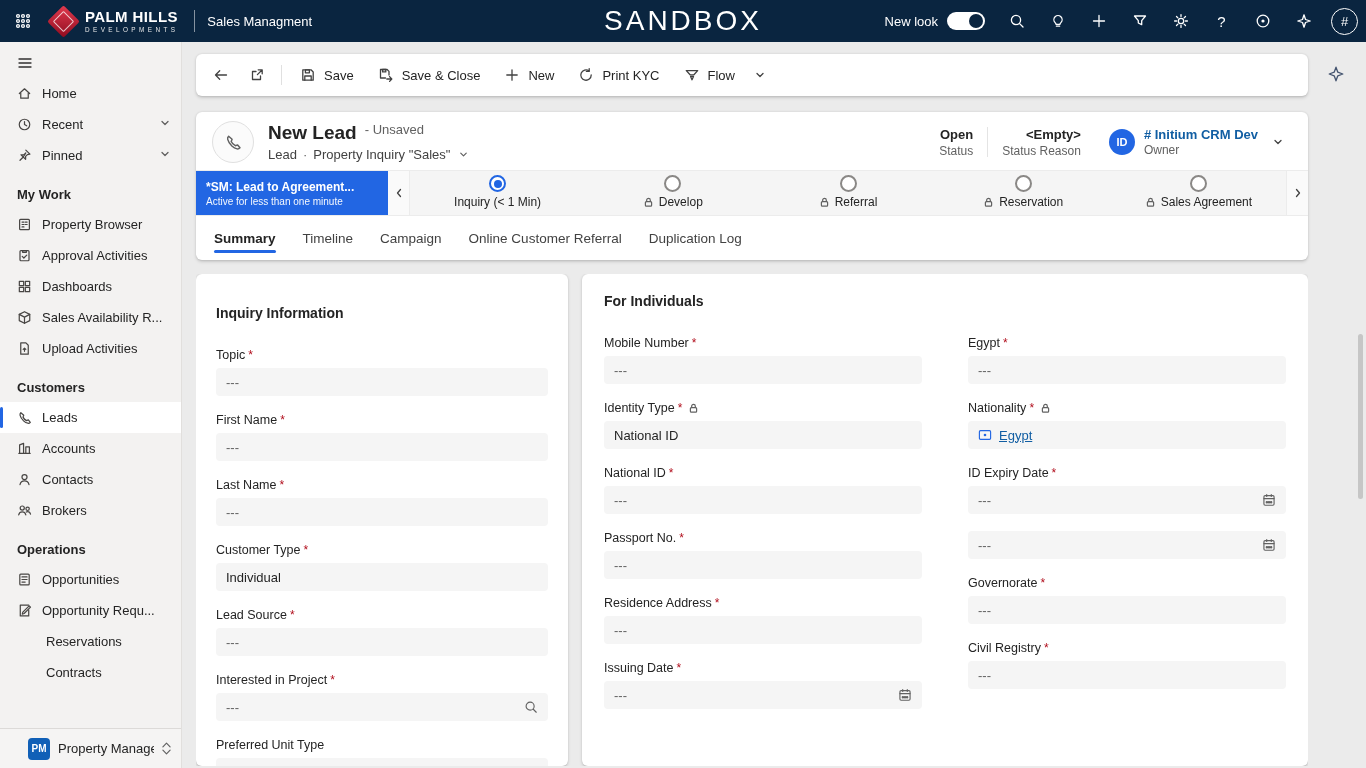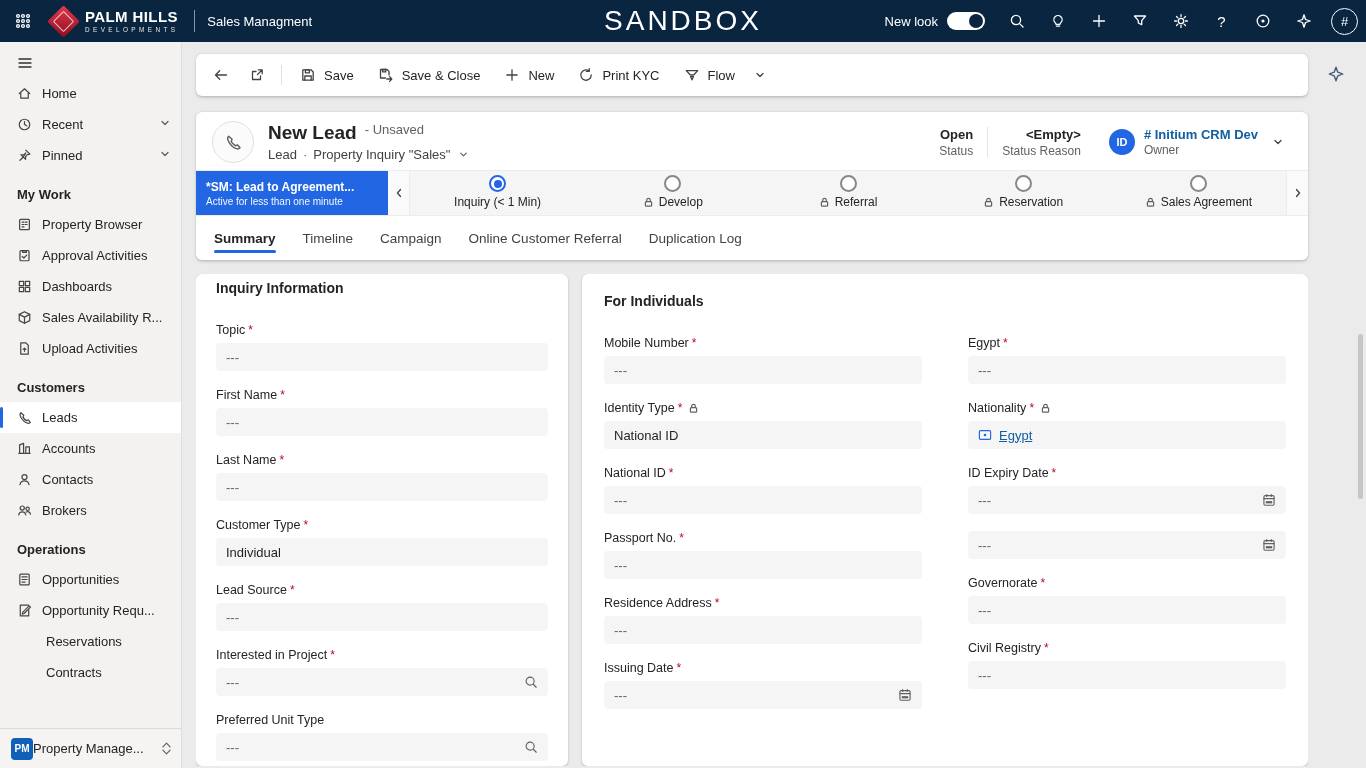--- a/index.html
+++ b/index.html
@@ -49,21 +49,21 @@
   
   .sidebar{width:182px;flex:none;background:#f3f2f1;border-right:1px solid #e1dfdd;display:flex;flex-direction:column;padding-top:6px}
   .burger{width:46px;height:30px;display:flex;align-items:center;padding-left:17px;color:#323130}
   .side-item{display:flex;align-items:center;gap:10px;height:31px;padding:0 10px 0 17px;font-size:13px;color:#242424;cursor:pointer;white-space:nowrap}
   .side-item .s-ic{width:15px;height:15px;color:#484644;flex:none;display:flex;align-items:center;justify-content:center}
   .side-item .chev{margin-left:auto;color:#616161}
   .side-item.selected{background:#fff;position:relative}
   .side-item.selected::before{content:"";position:absolute;left:0;top:5px;bottom:5px;width:3px;border-radius:2px;background:var(--accent)}
   .side-item.no-ic{padding-left:46px}
   .sect-title{font-weight:700;font-size:13px;padding:16px 0 7px 17px;color:#242424}
-  .area-switcher{margin-top:auto;border-top:1px solid #dcdad8;height:40px;display:flex;align-items:center;padding:0 10px 0 11px;background:#f5f4f3;cursor:pointer}
+  .area-switcher{margin-top:auto;border-top:1px solid #dcdad8;height:40px;display:flex;align-items:center;gap:8px;padding:0 10px 0 28px;background:#f5f4f3;cursor:pointer}
   .pm-badge{width:22px;height:22px;border-radius:4px;background:#1160b7;color:#fff;font-size:10px;font-weight:700;display:flex;align-items:center;justify-content:center;flex:none}
   .area-label{font-size:13px;white-space:nowrap;overflow:hidden}
   .updown{margin-left:auto;color:#616161;display:flex;flex-direction:column;gap:1px}
 
   
   .main{flex:1;position:relative;padding:12px 58px 0 14px;min-width:0;background:#ebebeb}
   .shadow{box-shadow:0 0.6px 1.8px rgba(0,0,0,.1),0 1.2px 3.6px rgba(0,0,0,.12)}
 
   .cmdbar{height:42px;background:#fff;border-radius:6px;display:flex;align-items:center;gap:2px;padding:0 8px;margin-bottom:16px}
   .cmd-ib{width:34px;height:32px;display:flex;align-items:center;justify-content:center;border-radius:4px;color:#424242}
@@ -115,21 +115,21 @@
   
   .tabs{display:flex;gap:27px;height:44px;align-items:center;padding:0 18px}
   .tab{font-size:13.5px;color:#424242;height:100%;display:flex;align-items:center;position:relative;cursor:pointer}
   .tab.active{font-weight:700;color:#242424}
   .tab.active::after{content:"";position:absolute;left:0;right:0;bottom:7px;height:3px;border-radius:2px;background:var(--accent)}
 
   
   .content-row{display:flex;gap:14px;margin-top:14px;height:492px;overflow:hidden}
   .card{background:#fff;border-radius:6px}
   .card-title{font-size:14px;font-weight:700;margin-bottom:27px;color:#242424}
-  .inquiry-card{width:372px;flex:none;padding:6px 20px}
+  .inquiry-card{width:372px;flex:none;padding:31px 20px}
   .individuals-card{flex:1;padding:19px 22px;min-width:0}
   .grid2{display:grid;grid-template-columns:1fr 1fr;column-gap:46px}
   .field{margin-bottom:17px}
   .f-label{display:flex;align-items:center;gap:3px;font-size:12.5px;color:#242424;margin-bottom:6px}
   .req{color:var(--required)}
   .req::after{content:"*";font-size:12px}
   .f-lock{color:#616161;display:flex;margin-left:3px}
   .f-box{height:28px;background:#f5f5f5;border-radius:4px;display:flex;align-items:center;padding:0 10px;font-size:13px;color:#616161;cursor:text}
   .f-box.filled{color:#242424}
   .f-box .f-icon{margin-left:auto;color:#616161;display:flex;cursor:pointer}

